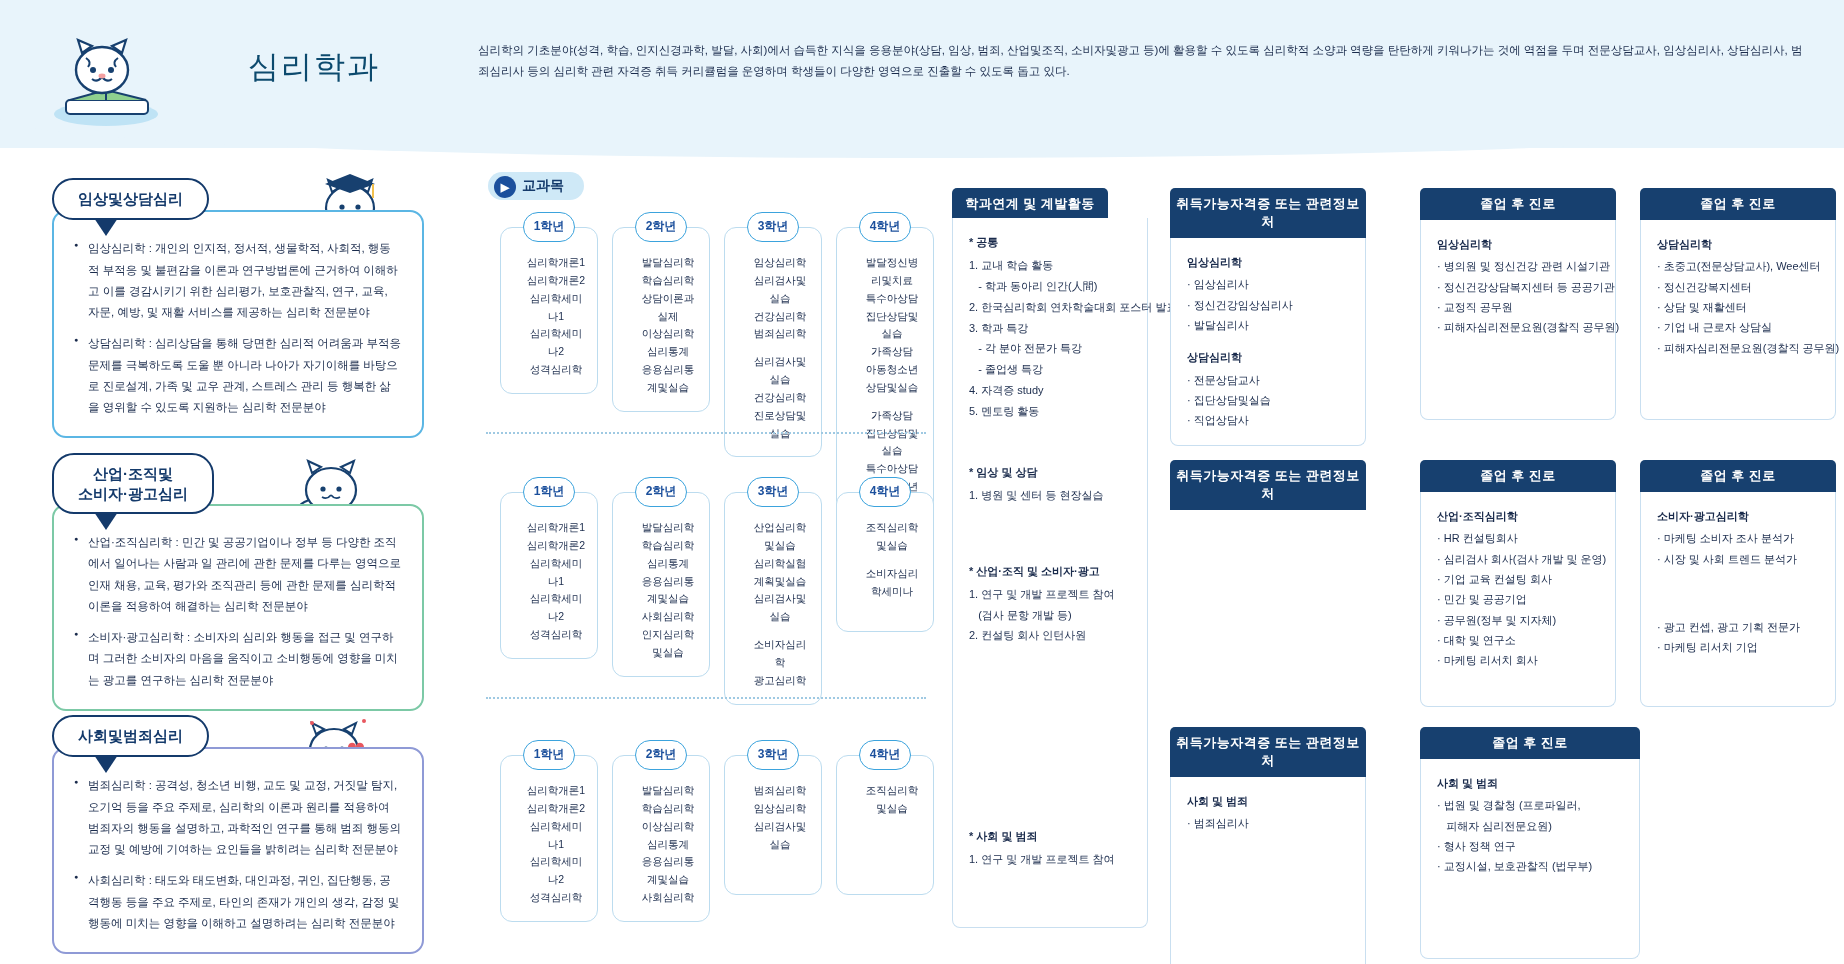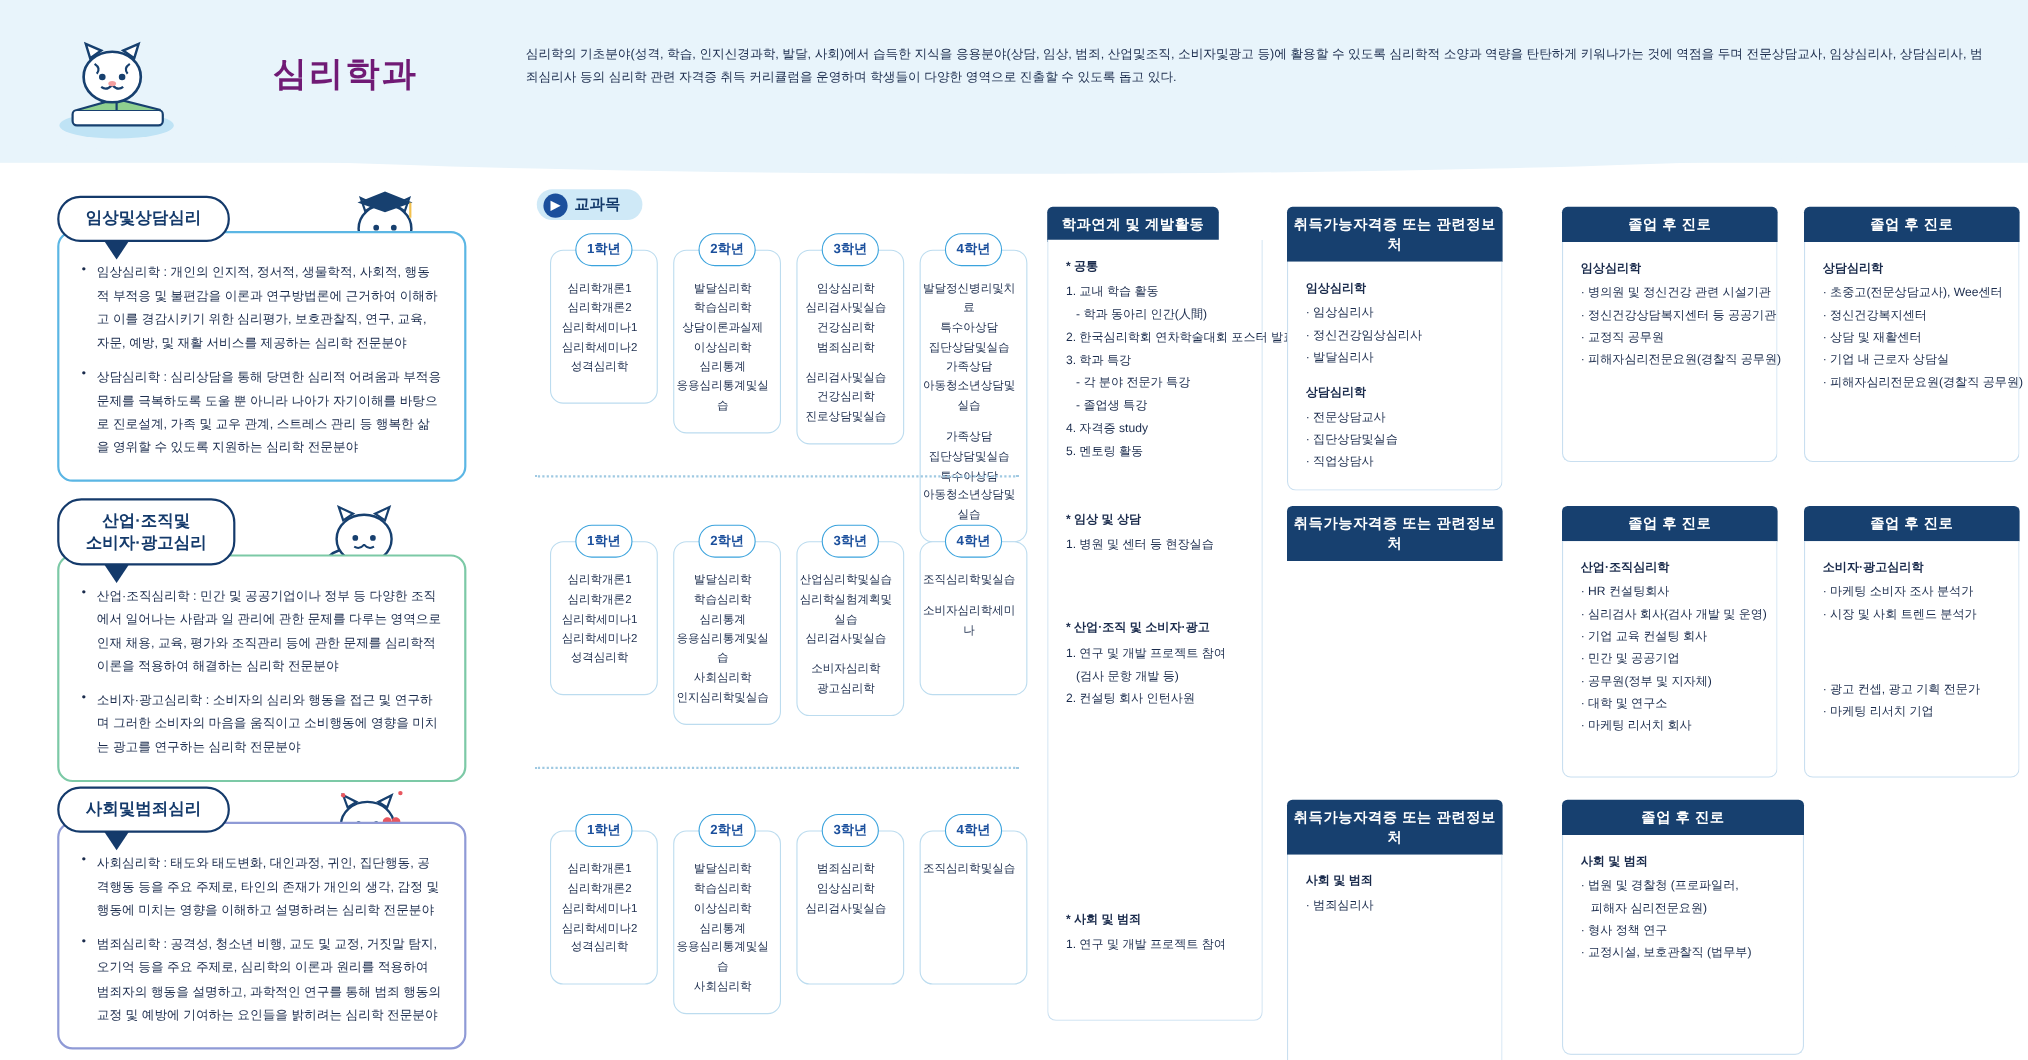--- a/index.html
+++ b/index.html
@@ -19,21 +19,21 @@
     border-bottom-left-radius:0; border-bottom-right-radius:0;
   }
   .header-wave {
     position:absolute; left:0; top:118px; width:1844px; height:40px;
     background:#e8f4fb;
     border-bottom-left-radius:50% 100%;
     border-bottom-right-radius:50% 100%;
   }
   .dept-title {
     position:absolute; left:248px; top:46px;
-    font-size:31px; font-weight:bold; color:#701a75; letter-spacing:2px;
+    font-size:31px; font-weight:normal; color:#0c4a6e; letter-spacing:2px;
   }
   .dept-desc {
     position:absolute; left:478px; top:40px; width:1330px;
     font-size:11.5px; line-height:1.85; color:#1a2b4c;
   }
   .mascot {
     position:absolute; left:40px; top:22px; width:140px; height:110px;
   }
   .mascot2 { position:absolute; left:305px; top:150px; width:90px; height:92px; }
   .mascot3 { position:absolute; left:285px; top:440px; width:92px; height:86px; }
@@ -88,21 +88,21 @@
   .ylabel {
     width:52px;height:30px;border-radius:15px;border:1.5px solid #3ba3dd;
     background:#fff;color:#1b4f9c;font-size:12px;font-weight:bold;
     text-align:center;line-height:27px; margin:0 auto;
     position:relative; z-index:3;
   }
   .ycard {
     margin-top:-15px;
     border:1.5px solid #bcdcef; border-radius:12px;
     background:#fff;
-    padding:26px 10px 14px 2px;
+    padding:26px 10px 14px 24px;
     font-size:10.5px; line-height:1.7; color:#1a2b4c;
     text-align:center;
     min-height:140px;
   }
   .ycard .grp { margin-bottom:10px; }
   .ycard .grp:last-child{margin-bottom:0;}
   .dotline {
     position:absolute; height:0; border-top:2px dotted #9fc9e2;
   }
 
@@ -215,22 +215,22 @@
     <p>소비자·광고심리학 : 소비자의 심리와 행동을 접근 및 연구하며 그러한 소비자의 마음을 움직이고 소비행동에 영향을 미치는 광고를 연구하는 심리학 전문분야</p>
   </div>
 </div>
 
 <div class="lpanel" style="left:52px; top:715px; width:372px;">
   <div class="tabwrap">
     <div class="tab">사회및범죄심리</div>
     <div class="pointer"></div>
   </div>
   <div class="lbody c-violet" style="padding-top:26px;">
+    <p>범죄심리학 : 공격성, 청소년 비행, 교도 및 교정, 거짓말 탐지, 오기억 등을 주요 주제로, 심리학의 이론과 원리를 적용하여 범죄자의 행동을 설명하고, 과학적인 연구를 통해 범죄 행동의 교정 및 예방에 기여하는 요인들을 밝히려는 심리학 전문분야</p>
     <p>사회심리학 : 태도와 태도변화, 대인과정, 귀인, 집단행동, 공격행동 등을 주요 주제로, 타인의 존재가 개인의 생각, 감정 및 행동에 미치는 영향을 이해하고 설명하려는 심리학 전문분야</p>
-    <p>범죄심리학 : 공격성, 청소년 비행, 교도 및 교정, 거짓말 탐지, 오기억 등을 주요 주제로, 심리학의 이론과 원리를 적용하여 범죄자의 행동을 설명하고, 과학적인 연구를 통해 범죄 행동의 교정 및 예방에 기여하는 요인들을 밝히려는 심리학 전문분야</p>
   </div>
 </div>
 
 <div class="sec-title">
   <span class="chev">▶</span>
   <span>교과목</span>
 </div>
 
 <div id="curriculum-root">
     <div class="yearbox" style="left: 500px; top: 212px; width: 98px;">

